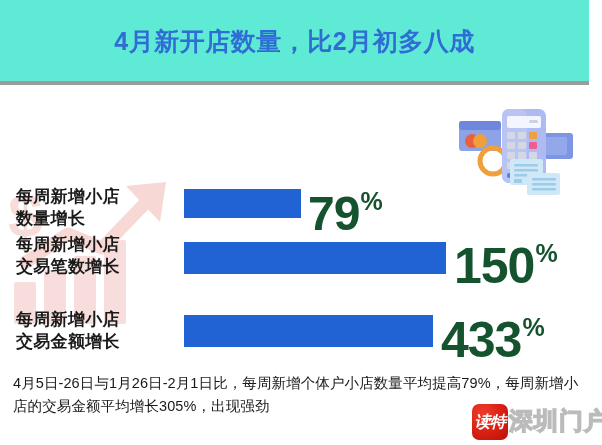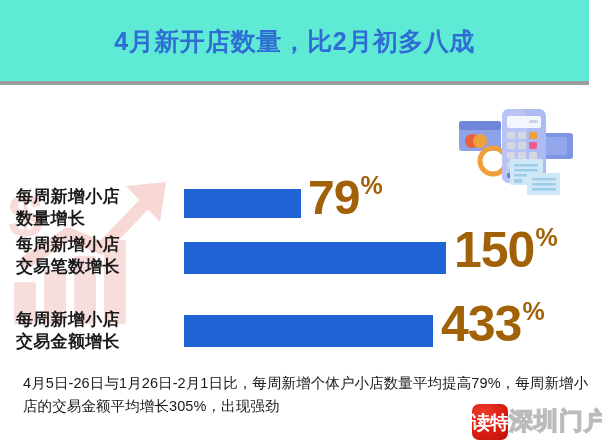--- a/index.html
+++ b/index.html
@@ -98,47 +98,48 @@
     position:absolute;
     left:176px;
     background:#2163d4;
   }
   .row-1 .bar{ top:49px; width:117px; height:29px; }
   .row-2 .bar{ top:24px; width:262px; height:32px; }
   .row-3 .bar{ top:22px; width:249px; height:32px; }
 
   .value{
     position:absolute;
-    color:#a16207;
+    color:#14532d;
     font-weight:bold;
     line-height:.9;
     white-space:nowrap;
     display:flex;
     align-items:flex-start;
+    margin-top:16px;
   }
   .value .num{
     font-size:48px;
     letter-spacing:-1px;
     line-height:.82;
   }
   .value .pct{
     font-size:25px;
     line-height:1;
     margin-left:1px;
     transform:translateY(-5px);
   }
   .row-1 .value{ left:300px; top:38px; }
   .row-2 .value{ left:446px; top:12px; }
   .row-3 .value{ left:433px; top:11px; }
   .row-2 .value .num,.row-3 .value .num{ font-size:50px; }
 
   
   .caption{
     position:absolute;
-    left:23px; top:372px;
+    left:13px; top:372px;
     width:578px;
     font-size:14.5px;
     color:#1a1a1a;
     line-height:1.62;
     letter-spacing:.1px;
   }
 
   
   .wm{
     position:absolute;
@@ -152,26 +153,27 @@
     position:relative;
     width:36px; height:36px;
     border-radius:7px;
     background:radial-gradient(circle at 30% 25%, #ef3b2a 0%, #d81f12 55%, #b81208 100%);
     display:flex;
     align-items:center;
     justify-content:center;
     flex:0 0 auto;
   }
   .wm-logo-text{
-    font-size:19px;
+    font-size:16px;
     font-weight:bold;
     color:#ffffff;
     line-height:1;
     letter-spacing:-.5px;
     white-space:nowrap;
+    font-style:italic;
   }
   .wm-word{
     margin-left:1px;
     font-size:24px;
     font-weight:bold;
     line-height:1;
     letter-spacing:1px;
     color:transparent;
     -webkit-text-stroke:1.4px rgba(175,175,175,.85);
     white-space:nowrap;

